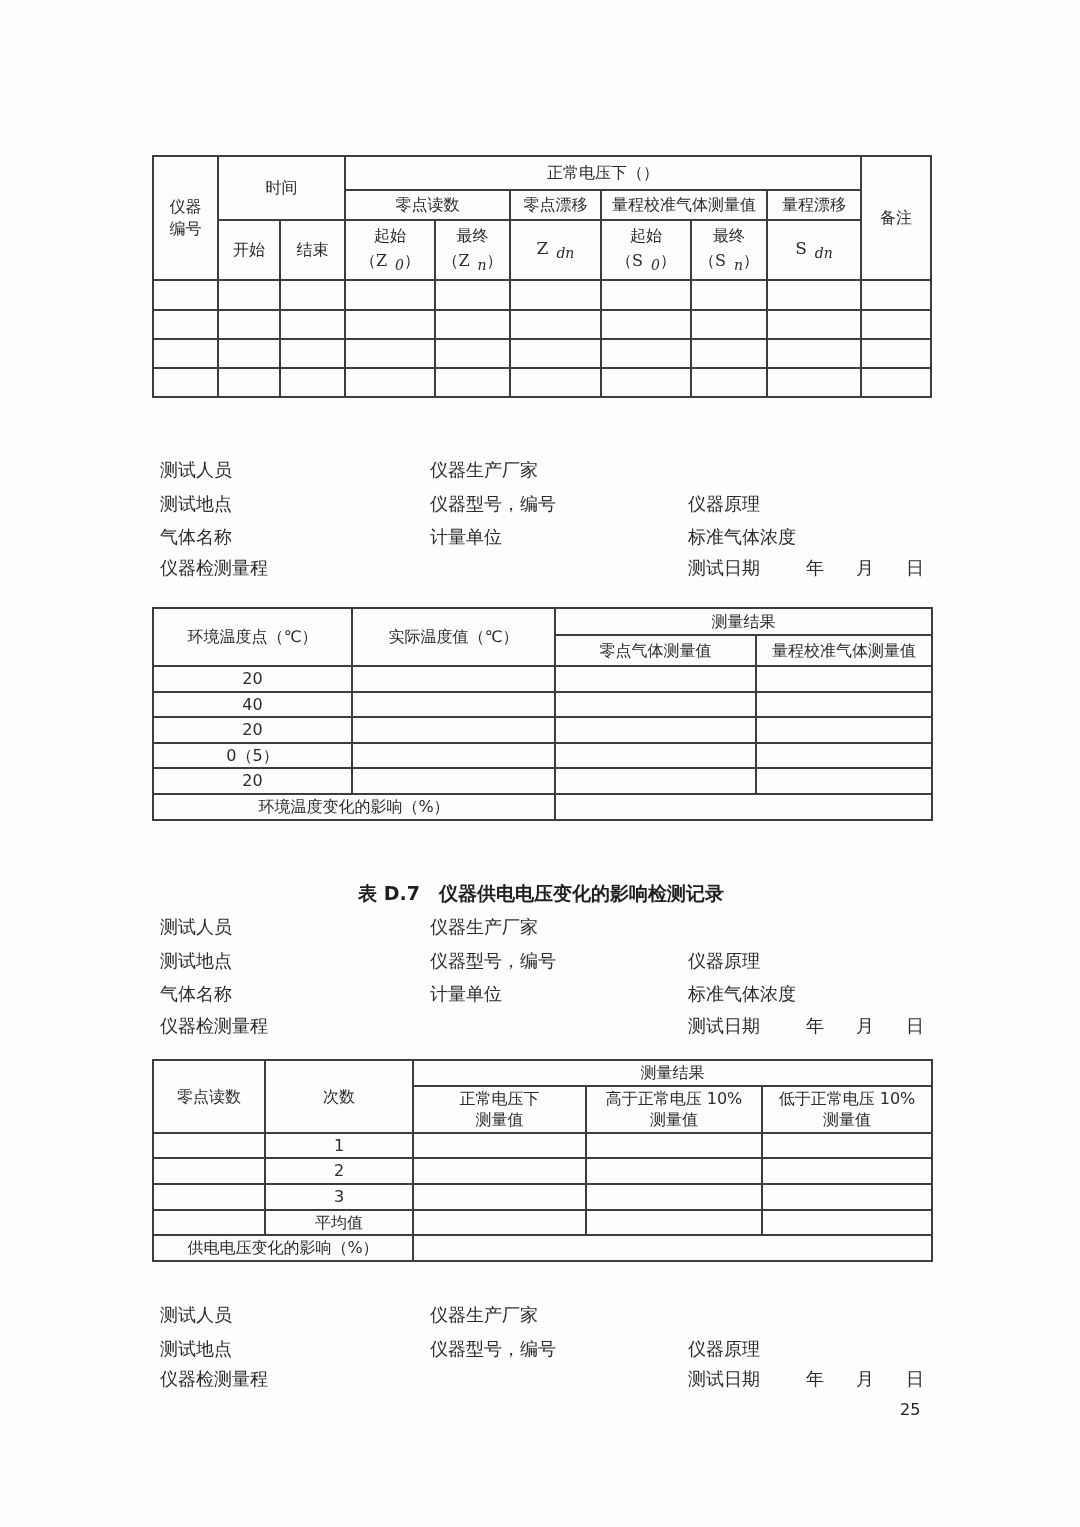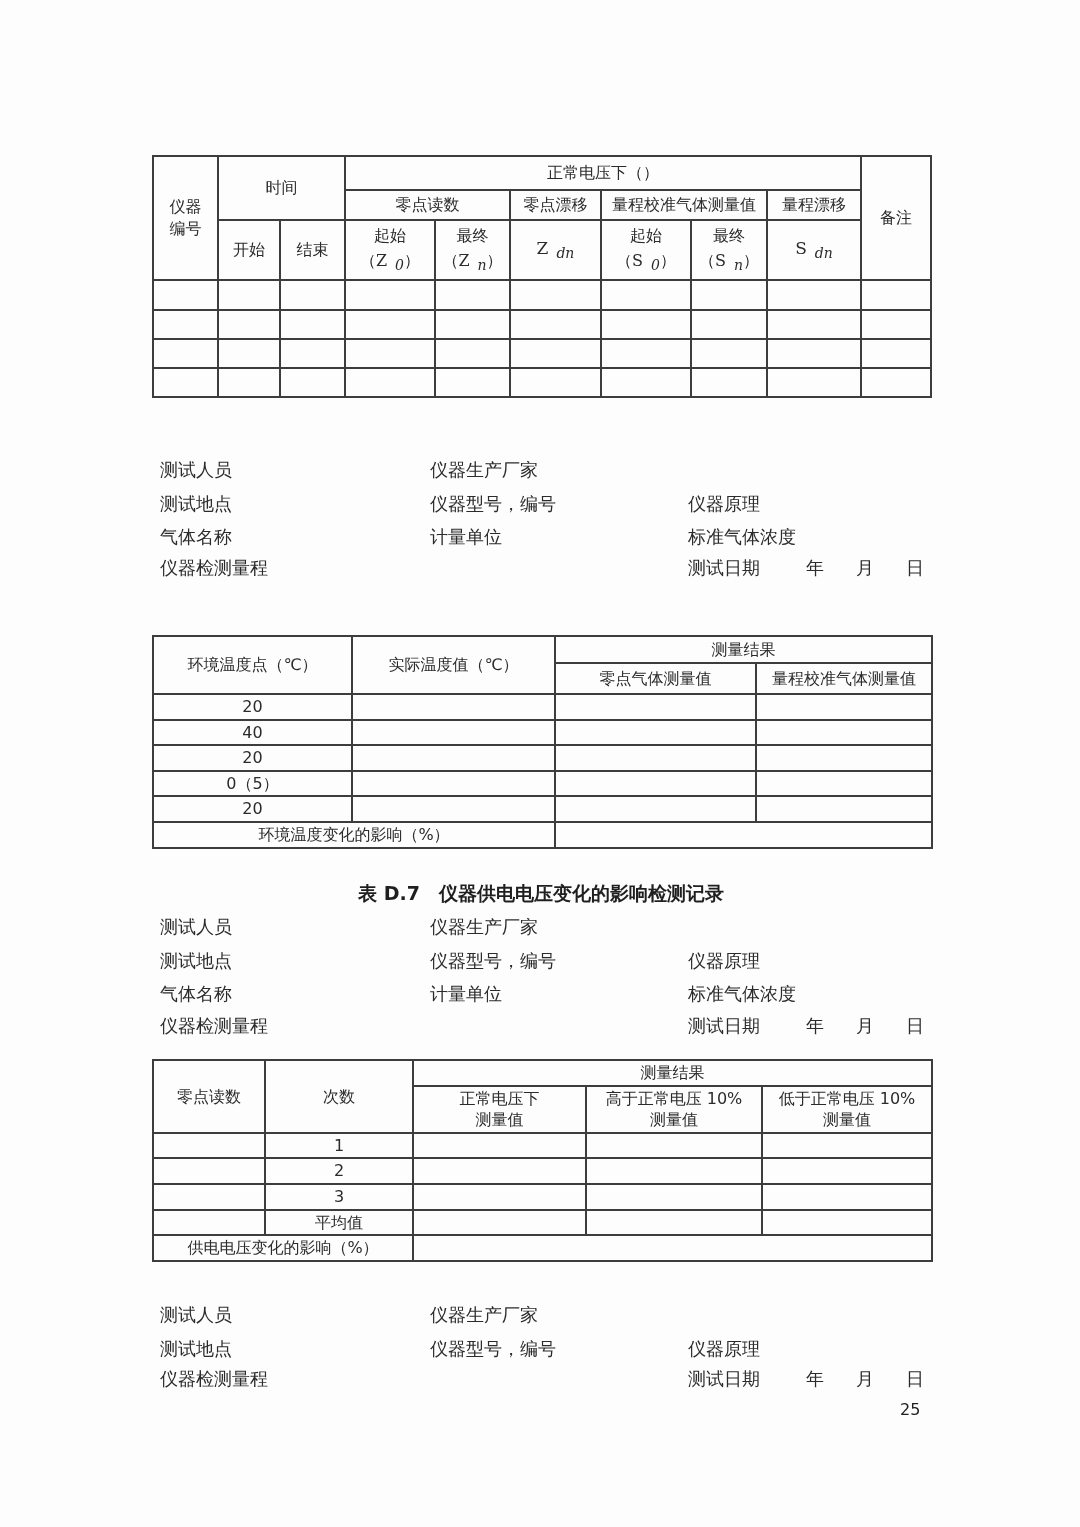--- a/index.html
+++ b/index.html
@@ -173,21 +173,21 @@
   <span class="lbl" style="left:160px; top:525px">气体名称</span>
   <span class="lbl" style="left:430px; top:525px">计量单位</span>
   <span class="lbl" style="left:688px; top:525px">标准气体浓度</span>
 
   <span class="lbl" style="left:160px; top:556px">仪器检测量程</span>
   <span class="lbl" style="left:688px; top:556px">测试日期</span>
   <span class="lbl" style="left:806px; top:556px">年</span>
   <span class="lbl" style="left:856px; top:556px">月</span>
   <span class="lbl" style="left:906px; top:556px">日</span>
 
-  <table class="tbl" style="left:152px; top:607px; width:779px;margin-top:28px;">
+  <table class="tbl" style="left:152px; top:607px; width:779px;">
     <colgroup>
       <col style="width:199px">
         <col style="width:203px">
         <col style="width:201px">
         <col style="width:176px">
     </colgroup>
     <tbody>
       <tr style="height:27px">
         <td rowspan="2">环境温度点（℃）</td>
         <td rowspan="2">实际温度值（℃）</td>

